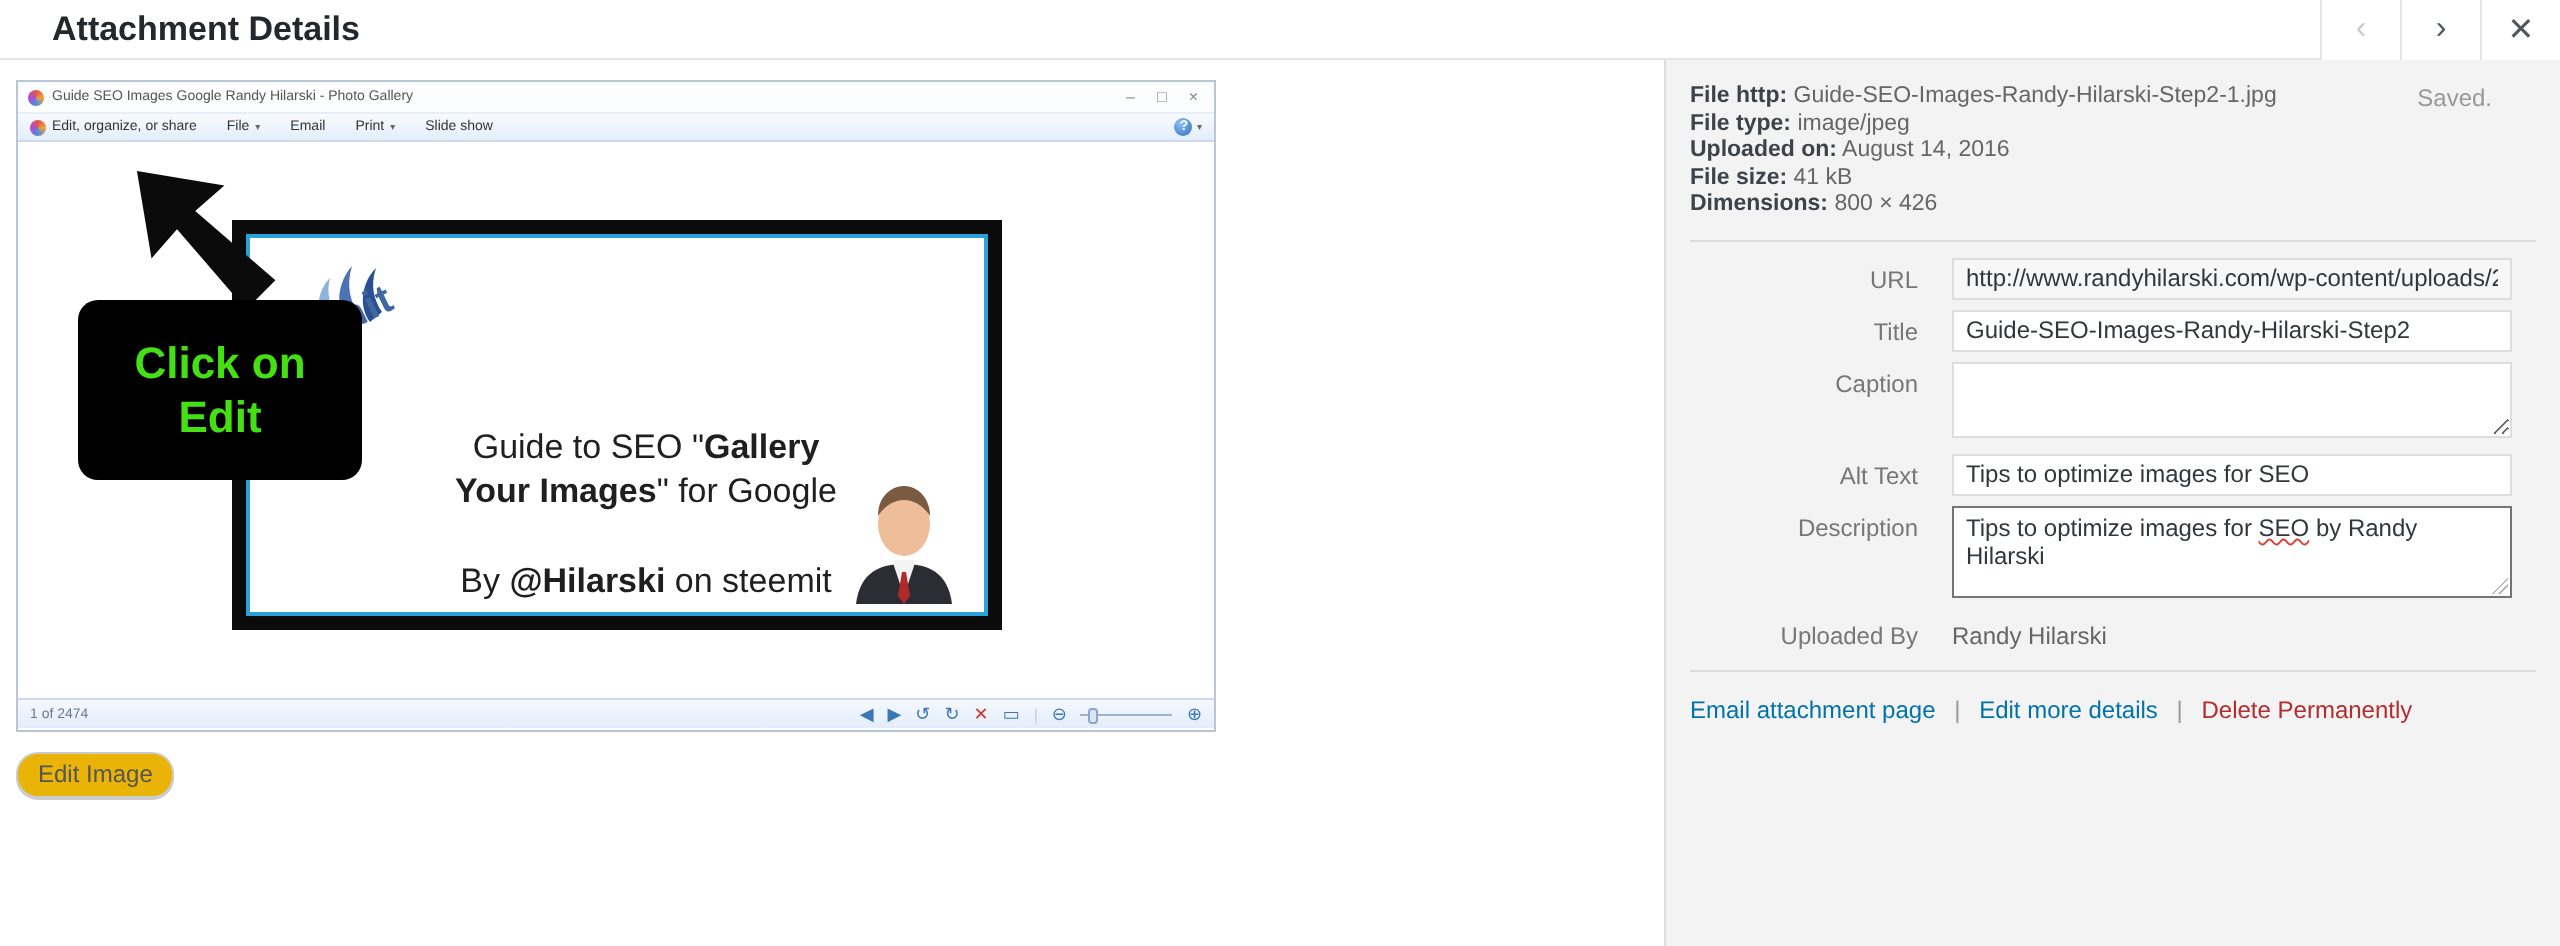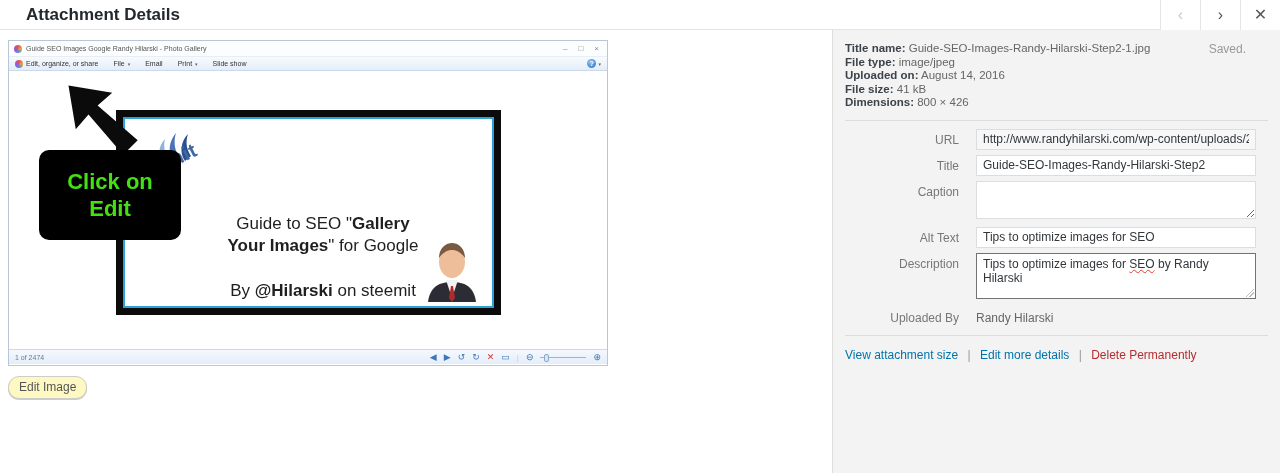--- a/index.html
+++ b/index.html
@@ -65,21 +65,21 @@
   .headshot { position:absolute; right:12px; bottom:4px; }
 
   .annot-arrow { position:absolute; left:52px; top:9px; z-index:4; }
   .annot-box { position:absolute; left:30px; top:79px; width:142px; height:90px;
                background:#000; border-radius:10px; z-index:5; display:flex;
                flex-direction:column; align-items:center; justify-content:center;
                color:#45e014; font-size:22px; font-weight:bold; line-height:27px; }
 
   
   .edit-image-btn { margin-top:10px; display:inline-block; padding:3px 10px 4px;
-                    font-size:12px; color:#555; background:#fef9c3; border:1px solid #ccc;
+                    font-size:12px; color:#555; background:#eab308; border:1px solid #ccc;
                     border-radius:11px; box-shadow:0 1px 0 #ccc; cursor:pointer;
                     font-family:"Liberation Sans", sans-serif; }
 
   
   .details-pane { width:448px; background:#f3f3f3; border-left:1px solid #ddd;
                   padding:12px 12px 0 12px; position:relative; font-size:12px; color:#444; }
   .saved-note { position:absolute; right:34px; top:12px; color:#999; }
   .info-line { line-height:13.5px; font-size:11.5px; color:#666; }
   .info-line strong { color:#3c434a; font-weight:bold; }
   .divider { border:none; border-top:1px solid #dcdcde; margin:10px 0 8px 0; }
@@ -218,21 +218,21 @@
     </div>
 
     <button class="edit-image-btn">Edit Image</button>
   </div>
 
   <div class="details-pane">
     <span class="saved-note">Saved.</span>
 
     <div class="info-block">
       <div class="info-line">
-        <strong>Title name:</strong>
+        <strong>File http:</strong>
         <span>Guide-SEO-Images-Randy-Hilarski-Step2-1.jpg</span>
       </div>
       <div class="info-line">
         <strong>File type:</strong>
         <span>image/jpeg</span>
       </div>
       <div class="info-line">
         <strong>Uploaded on:</strong>
         <span>August 14, 2016</span>
       </div>
@@ -286,20 +286,20 @@
     <div class="form-row" style="margin-top:8px;">
       <label class="f-label">Uploaded By</label>
       <div class="f-field">
         <div class="plain-value">Randy Hilarski</div>
       </div>
     </div>
 
     <hr class="divider">
 
     <div class="actions-row">
-      <a>View attachment size</a>
+      <a>Email attachment page</a>
       <span class="action-sep">|</span>
       <a>Edit more details</a>
       <span class="action-sep">|</span>
       <a class="delete">Delete Permanently</a>
     </div>
   </div>
 </div>
 
 </body></html>

